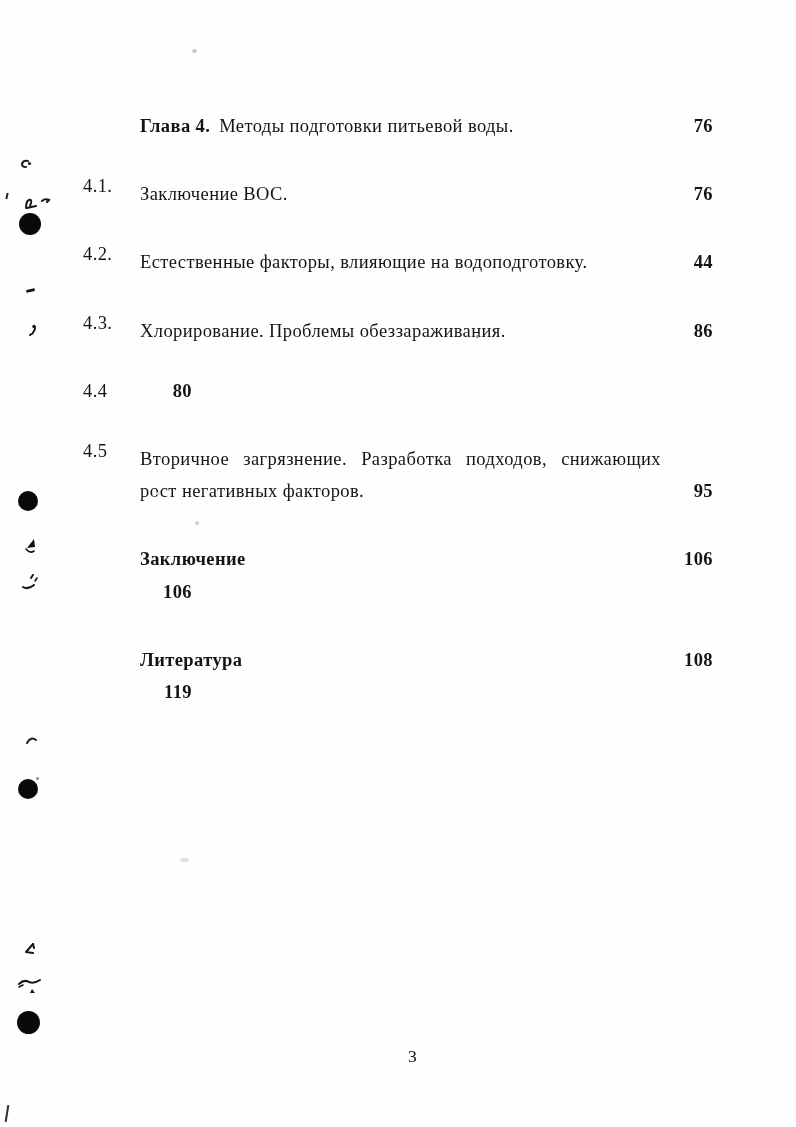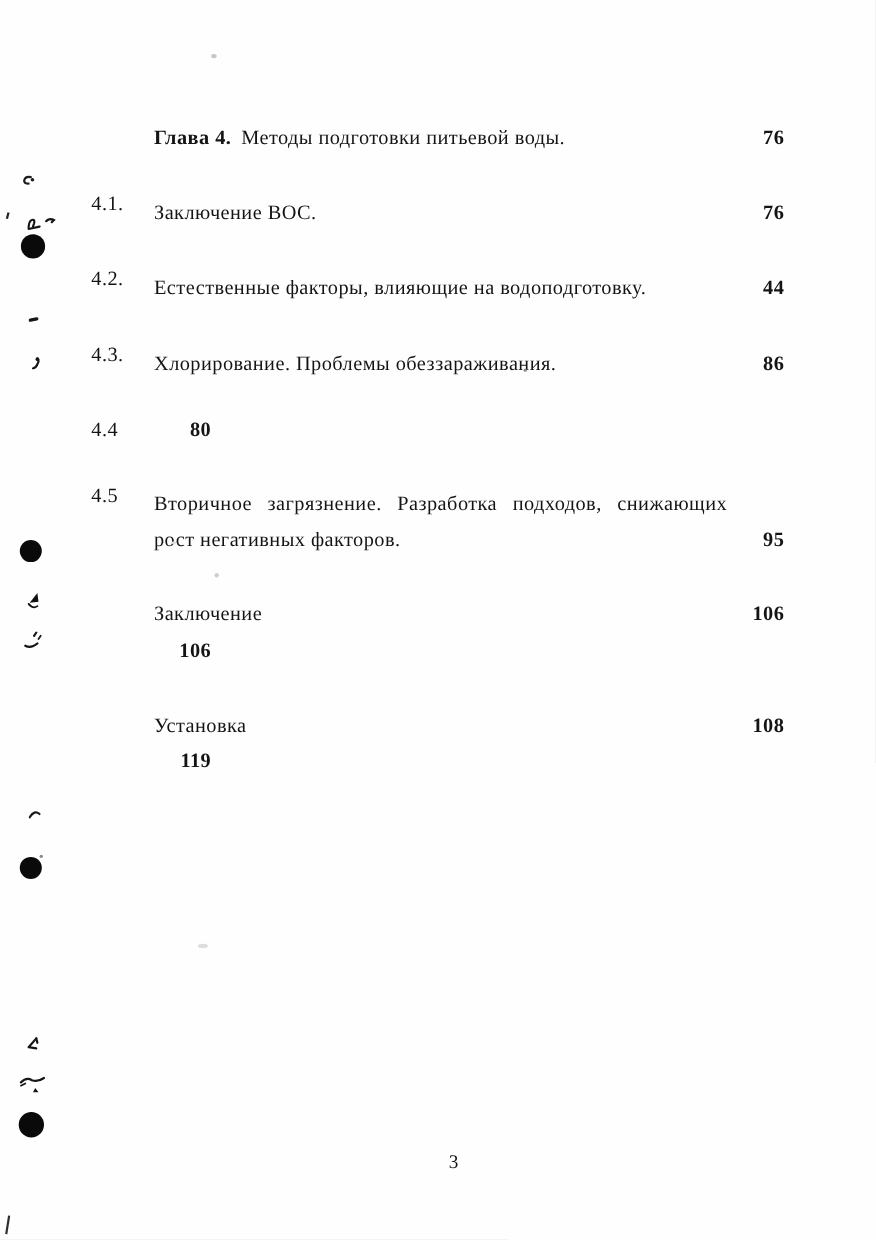--- a/index.html
+++ b/index.html
@@ -18,21 +18,21 @@
     font-size:18.5px;
     line-height:32.2px;
     letter-spacing:0.4px;
   }
   .row { display:flex; align-items:flex-start; }
   .num { width:57px; flex:none;margin-top:28px; }
   .text { flex:1;margin-top:36px; }
   .row.just .text { text-align:justify; }
   .pg { width:52px; flex:none; text-align:right; align-self:flex-end;font-weight:bold; }
   .b { font-weight:bold; }
-  .row.bold .text { font-weight:normal; }
+  .row.bold .text { font-weight:bold; }
   .chapter-title { margin-left:9px; }
   .folio {
     position:absolute; left:408px; top:1044px;
     font-size:17.5px; line-height:24px;
   }
   
   .art { position:absolute; }
   .punch { background:#0a0a0a; border-radius:50%; }
   .dot { border-radius:50%; }
   svg.mark { display:block; }
@@ -87,21 +87,21 @@
       <div class="pg">106</div>
     </div>
 
     <div class="row bold">
       <div class="num"></div>
       <div class="pg">106</div>
     </div>
 
     <div class="row bold">
       <div class="num"></div>
-      <div class="text">Установка</div>
+      <div class="text">Литература</div>
       <div class="pg">108</div>
     </div>
 
     <div class="row bold">
       <div class="num"></div>
       <div class="pg">119</div>
     </div>
 
   </div>
 

